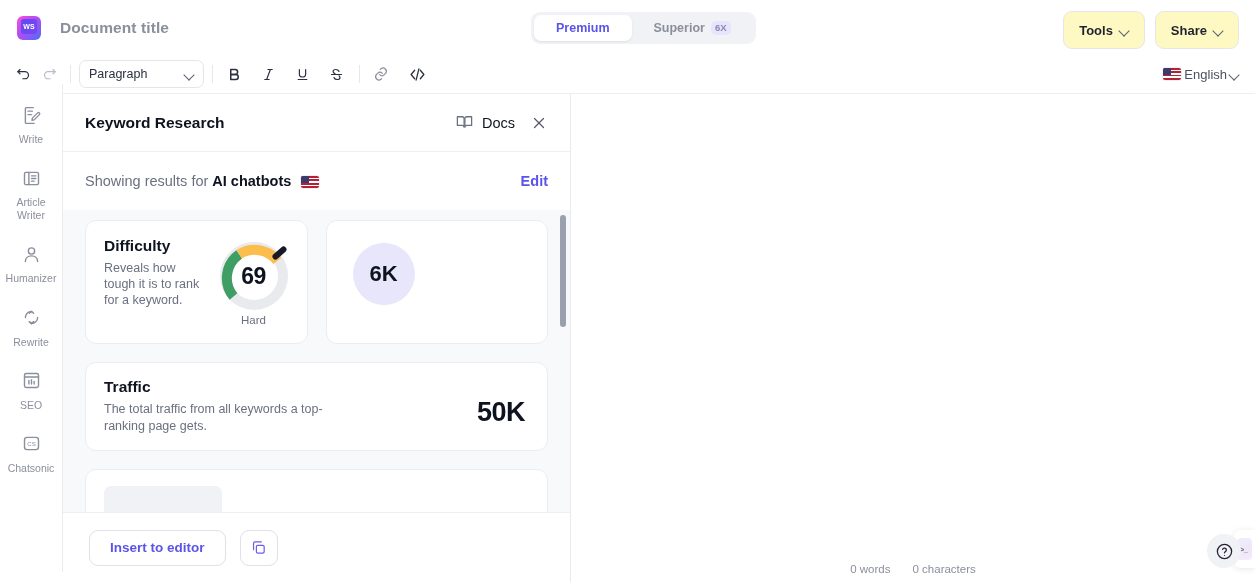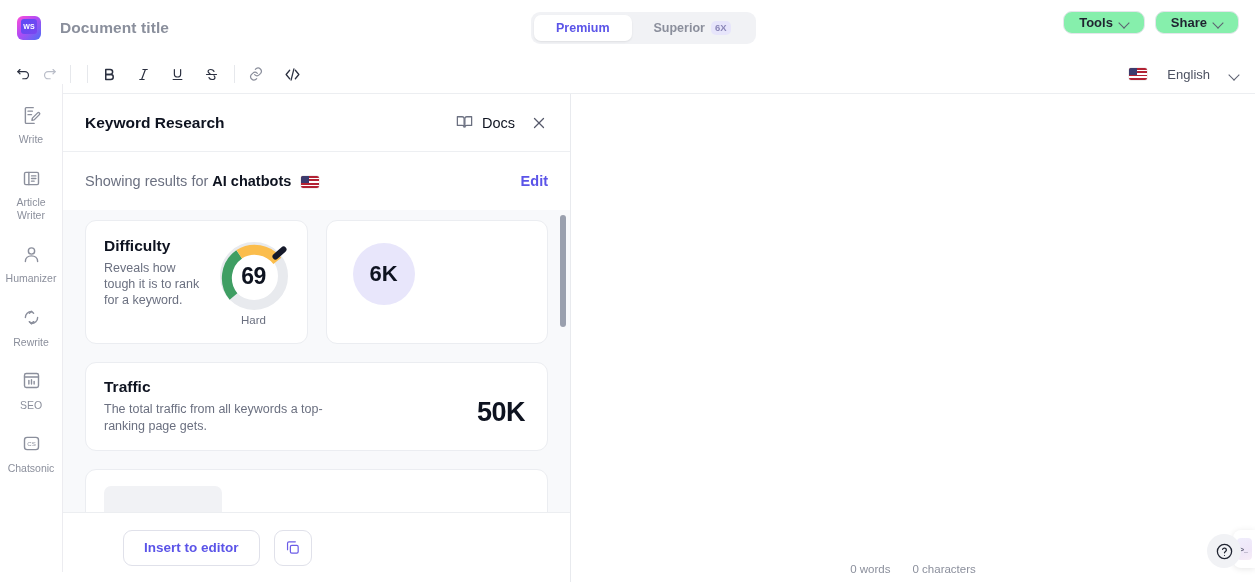--- a/index.html
+++ b/index.html
@@ -44,22 +44,22 @@
     font-size: 12.5px; font-weight: 700; color:#8b8f9c; cursor:pointer;
     background: transparent; border: none; font-family: inherit;
   }
   .seg.active { background:#fff; color:#5b54e8; box-shadow: 0 1px 2px rgba(0,0,0,.08); }
   .badge6x {
     background:#e7e5fb; color:#8b87b8; font-size:9.5px; font-weight:700;
     border-radius:5px; padding:2px 4px; line-height:1;
   }
   .right-top { position:absolute; right:16px; top:11px; display:flex; gap:10px; }
   .btn-outline {
-    height:23px; padding:0 15px; border:1px solid #e4e6eb; border-radius:9px;
-    background:#86efac; display:flex; align-items:center; gap:7px;
+    height:38px; padding:0 15px; border:1px solid #e4e6eb; border-radius:9px;
+    background:#fef9c3; display:flex; align-items:center; gap:7px;
     font-size:13px; font-weight:700; color:#1f2330; cursor:pointer;
     font-family: inherit;
     justify-content: center;
   }
   .chev { width:9px; height:9px; display:inline-block; position:relative; }
   .chev::before{
     content:""; position:absolute; left:0; top:1px; width:7px; height:7px;
     border-right:1.6px solid #5c6070; border-bottom:1.6px solid #5c6070;
     transform: rotate(45deg);
   }
@@ -73,21 +73,21 @@
   .ficon { width:26px; height:26px; display:flex; align-items:center; justify-content:center;
            cursor:pointer; color:#2b3040; }
   .ficon svg { display:block; }
   .vsep { width:1px; height:18px; background:#e6e8ec; margin:0 8px; }
   .para-select {
     width: 125px; height: 28px; border:1px solid #e4e6eb; border-radius:7px;
     display:flex; align-items:center; justify-content:space-between;
     padding: 0 9px; font-size:12.5px; color:#2b3040; cursor:pointer; background:#fff;
   }
   .lang {
-    position:absolute; right:16px; display:flex; align-items:center; gap:20px;
+    position:absolute; right:16px; display:flex; align-items:center; gap:3px;
     font-size:13px; color:#4c5161; cursor:pointer;
   }
   .flag {
     width:18px; height:12px; border-radius:2px; overflow:hidden; position:relative;
     background:#fff; box-shadow: 0 0 0 .5px rgba(0,0,0,.12);
   }
   .flag .stripes{position:absolute;inset:0;
     background: repeating-linear-gradient(#b22234 0 1.7px, #fff 1.7px 3.4px);}
   .flag .canton{position:absolute;left:0;top:0;width:8px;height:6.5px;background:#3c3b6e;}
 
@@ -178,21 +178,21 @@
   }
   .pill-tab { width:118px; height:26px; border-radius:7px 7px 0 0; background:#f1f2f5; }
 
   .panel-foot {
     height:70px; flex:0 0 auto; background:#fff; border-top:1px solid #eceef1;
     display:flex; align-items:center; padding:0 26px; gap:14px;
   }
   .btn-ghost {
     height:36px; padding:0 20px; border:1px solid #e0e1ea; border-radius:9px;
     background:#fff; color:#5b54e8; font-size:13.5px; font-weight:700; cursor:pointer;
-    font-family:inherit; display:flex; align-items:center;margin-left:34px;
+    font-family:inherit; display:flex; align-items:center;
   }
   .btn-icon {
     width:38px; height:36px; border:1px solid #e0e1ea; border-radius:9px; background:#fff;
     display:flex; align-items:center; justify-content:center; cursor:pointer; color:#5b54e8;
   }
   .btn-primary {
     margin-left:auto; height:38px; padding:0 24px; border:none; border-radius:9px;
     background:#6c5ce7; color:#fff; font-size:13.5px; font-weight:700; cursor:pointer;
     font-family:inherit; display:flex; align-items:center;
   }
@@ -266,20 +266,24 @@
           <path d="M7 5 4 8l3 3"></path>
       </svg>
     </div>
     <div class="ficon">
       <svg width="17" height="17" viewBox="0 0 24 24" fill="none" stroke="#b9bdc8" stroke-width="1.7" stroke-linecap="round" stroke-linejoin="round">
         <path d="M20 8H10a5 5 0 0 0 0 10h3"></path>
           <path d="M17 5l3 3-3 3"></path>
       </svg>
     </div>
     <div class="vsep"></div>
+    <div class="para-select">
+      <span>Paragraph</span>
+      <span class="chev"></span>
+    </div>
     <div class="vsep"></div>
     <div class="ficon">
       <svg width="15" height="15" viewBox="0 0 24 24" fill="none" stroke="#2b3040" stroke-width="2.4" stroke-linecap="round" stroke-linejoin="round">
         <path d="M6 4h7a4 4 0 0 1 0 8H6z"></path>
           <path d="M6 12h8a4 4 0 0 1 0 8H6z"></path>
       </svg>
     </div>
     <div class="ficon" style="margin-left:8px">
       <svg width="15" height="15" viewBox="0 0 24 24" fill="none" stroke="#2b3040" stroke-width="1.9" stroke-linecap="round">
         <line x1="15" y1="4" x2="9" y2="20"></line>

